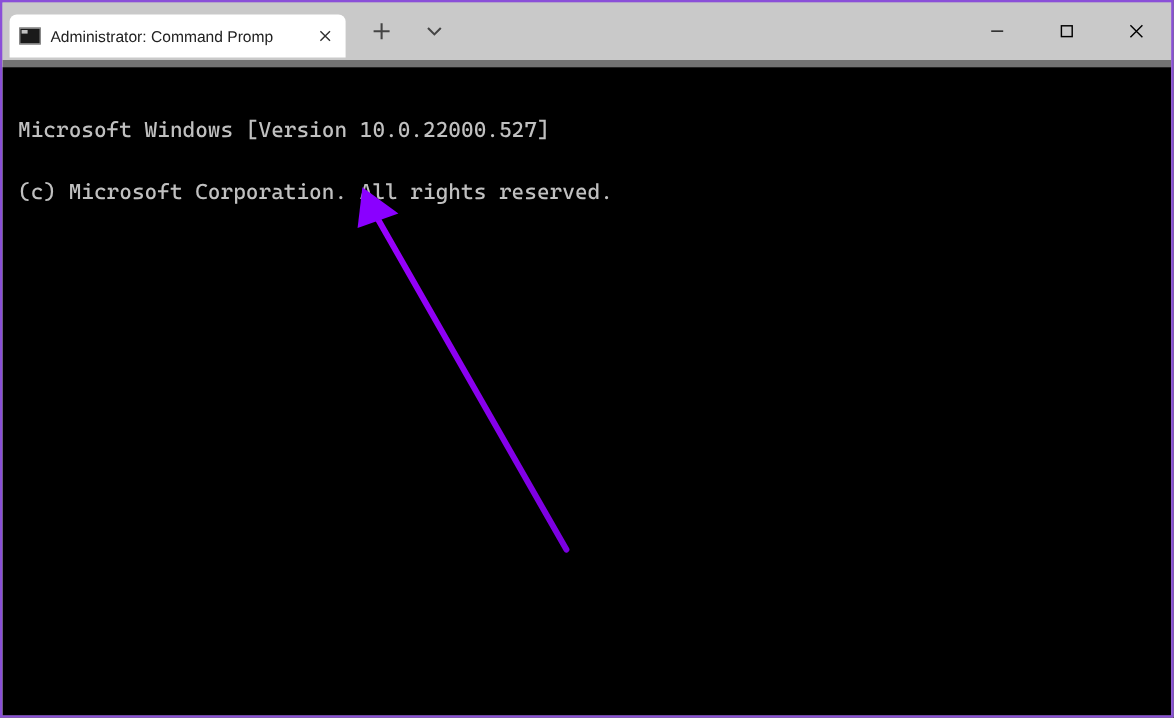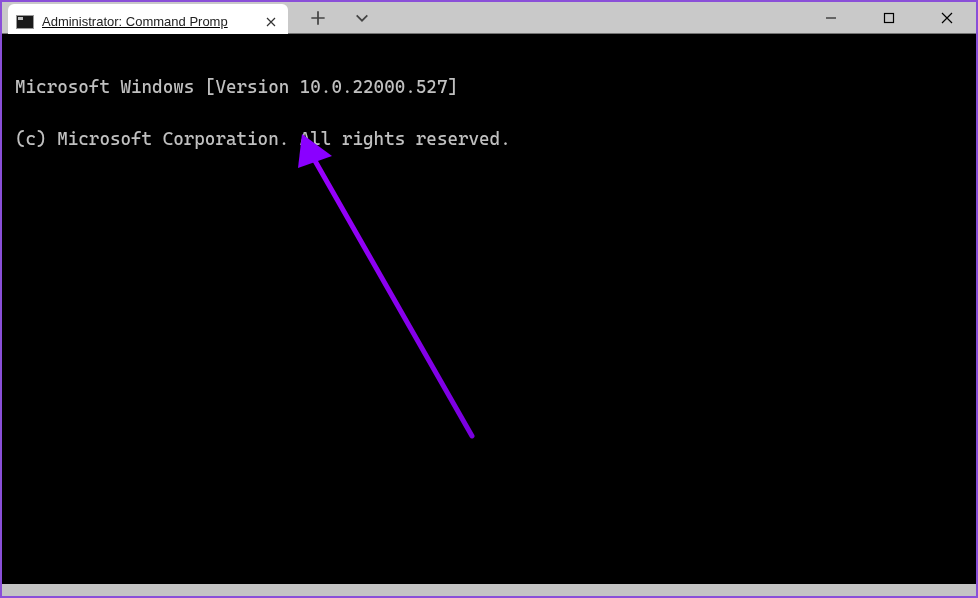--- a/index.html
+++ b/index.html
@@ -6,27 +6,26 @@
     body {
       width: 978px;
       height: 598px;
       background: #c4c4c4;
       font-family: "Segoe UI", Tahoma, sans-serif;
       overflow: hidden;
       border: 2px solid #8a4fd8;
       position: relative;
     }
     .titlebar {
-      height: 32px;
+      height: 54px;
       background: #c9c9c9;
       display: flex;
       align-items: center;
       justify-content: space-between;
-      border-bottom: 1px solid #737373;
-      text-decoration: underline;
+      border-bottom: 6px solid #737373;
     }
     .tabs-zone {
       display: flex;
       align-items: center;
       height: 100%;
       padding-left: 6px;
     }
     .tab {
       background: #ffffff;
       height: 36px;

